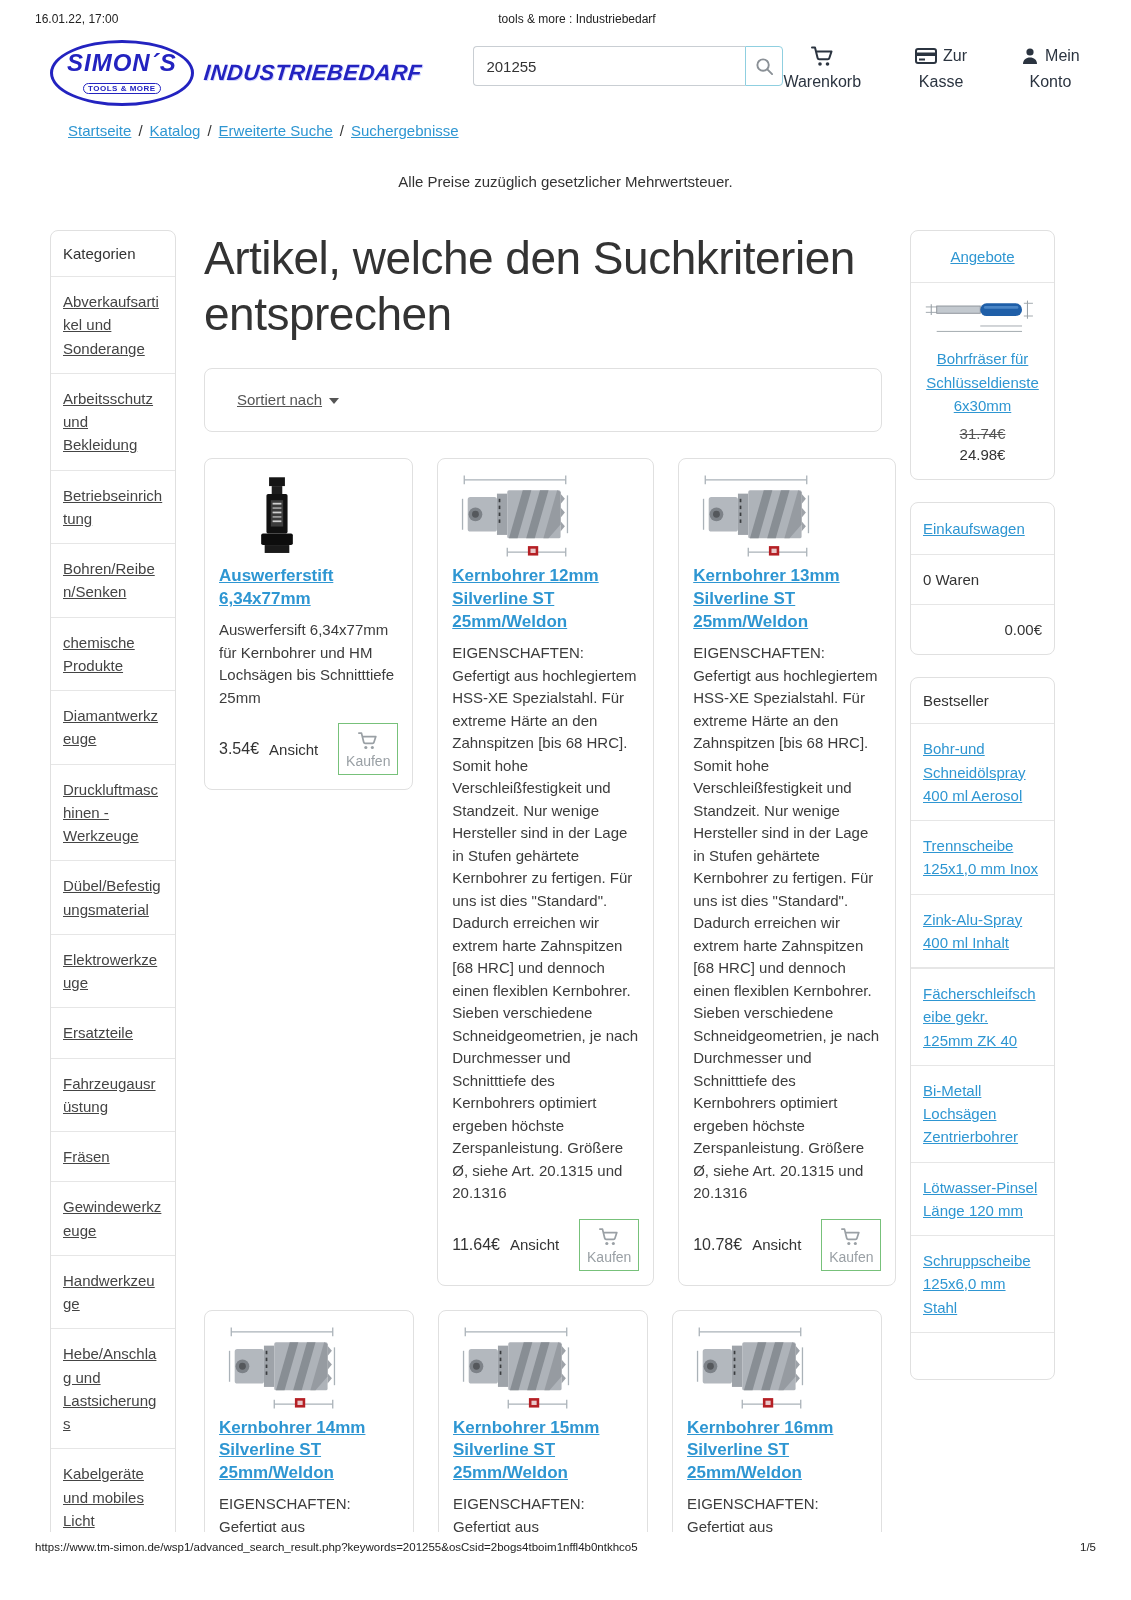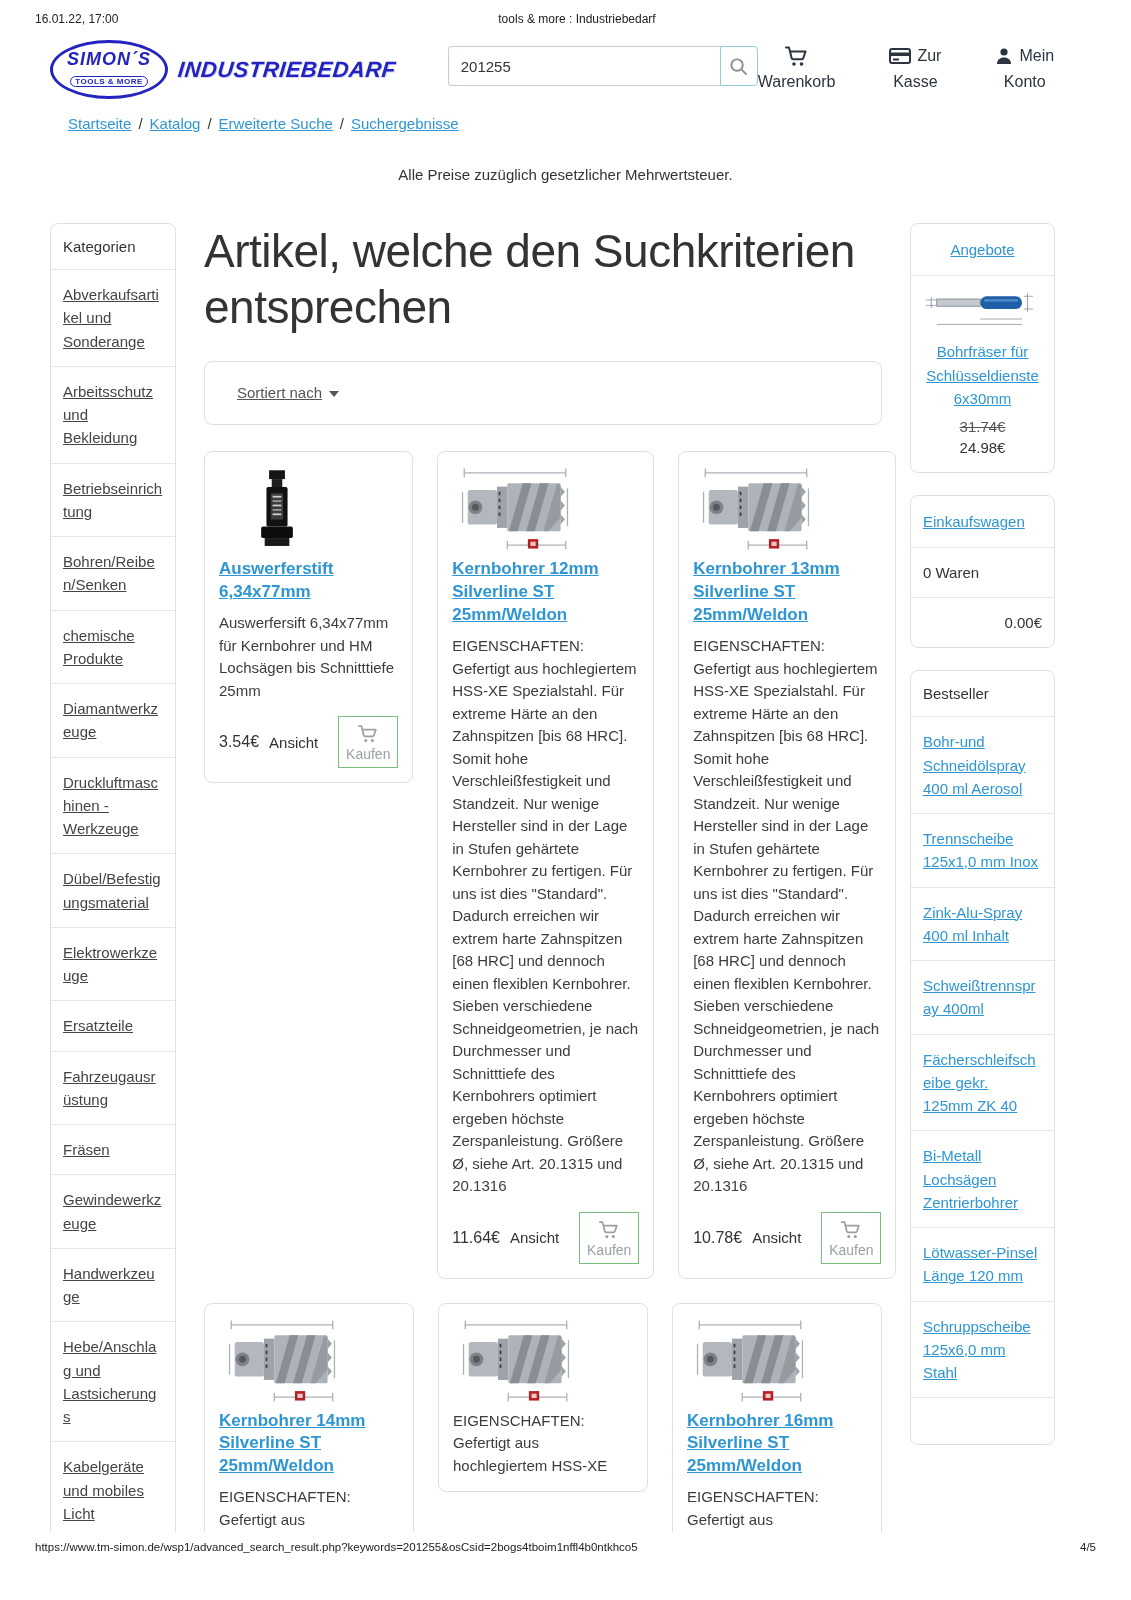--- a/index.html
+++ b/index.html
@@ -10,21 +10,21 @@
 
   
   .print-header { display:flex; justify-content:space-between; padding:12px 35px 0 35px; font-size:12px; color:#222; }
   .print-header .ph-mid { position:absolute; left:8px; right:0; text-align:center;padding-left:15px; }
   .print-header { position:relative; }
 
   
   .site-header { display:flex; align-items:flex-start; padding:14px 50px 0 50px; }
   .logo { display:flex; align-items:center; gap:10px; cursor:pointer; }
   .logo-oval { border:3px solid #2323c0; border-radius:50%; padding:6px 14px 8px 14px; text-align:center; color:#2323c0; }
-  .logo-name { font-size:18px; font-weight:bold; font-style:italic; letter-spacing:1px; white-space:nowrap; }
+  .logo-name { font-size:24px; font-weight:bold; font-style:italic; letter-spacing:1px; white-space:nowrap; }
   .logo-sub { font-size:8px; font-weight:bold; border:1px solid #2323c0; border-radius:8px; padding:0 4px; display:inline-block; margin-top:5px; letter-spacing:.5px; }
   .logo-brand { font-size:22px; font-weight:bold; font-style:italic; color:#2323c0; transform:skewX(-6deg); letter-spacing:.5px; white-space:nowrap; text-shadow:1px 1px 0 #cfd3ff; }
   .search { display:flex; margin-left:52px; margin-top:6px; }
   .search input { width:272px; height:40px; border:1px solid #c9ced3; border-right:none; border-radius:4px 0 0 4px; padding:0 12px; font-size:15px; color:#333; font-family:inherit; }
   .search button { width:38px; height:40px; background:#fff; border:1px solid #8fcfe0; border-radius:0 4px 4px 0; cursor:pointer; display:flex; align-items:center; justify-content:center; color:#8a9096; }
   .header-nav { display:flex; margin-left:auto; gap:54px; padding-right:28px; margin-top:4px; }
   .nav-item { text-align:center; font-size:16px; color:#2b3440; cursor:pointer; }
   .nav-item .row1 { display:flex; align-items:center; justify-content:center; gap:6px; height:24px; }
   .nav-item .row2 { margin-top:5px; }
   .nav-icon { color:#2b3440; }
@@ -381,20 +381,21 @@
           </div>
           <a class="title">Kernbohrer 14mm Silverline ST 25mm/Weldon</a>
           <div class="desc">EIGENSCHAFTEN: Gefertigt aus hochlegiertem HSS-XE</div>
         </div>
         <div class="card">
           <div class="img">
             <svg width="126" height="86" viewBox="0 0 130 100">
                   <use href="#svg-cutter"></use>
                 </svg>
           </div>
+          <a class="title">Kernbohrer 15mm Silverline ST 25mm/Weldon</a>
           <div class="desc">EIGENSCHAFTEN: Gefertigt aus hochlegiertem HSS-XE</div>
         </div>
         <div class="card">
           <div class="img">
             <svg width="126" height="86" viewBox="0 0 130 100">
                   <use href="#svg-cutter"></use>
                 </svg>
           </div>
           <a class="title">Kernbohrer 16mm Silverline ST 25mm/Weldon</a>
           <div class="desc">EIGENSCHAFTEN: Gefertigt aus hochlegiertem HSS-XE</div>
@@ -439,23 +440,20 @@
             </div>
         <div class="divider"></div>
         <div class="bs-item">
               <a>Trennscheibe 125x1,0 mm Inox</a>
             </div>
         <div class="divider"></div>
         <div class="bs-item">
               <a>Zink-Alu-Spray 400 ml Inhalt</a>
             </div>
         <div class="divider"></div>
-        <div class="bs-item">
-              <a>Schweißtrennspray 400ml</a>
-            </div>
         <div class="divider"></div>
         <div class="bs-item">
               <a>Fächerschleifscheibe gekr. 125mm ZK 40</a>
             </div>
         <div class="divider"></div>
         <div class="bs-item">
               <a>Bi-Metall Lochsägen Zentrierbohrer</a>
             </div>
         <div class="divider"></div>
         <div class="bs-item">
@@ -468,15 +466,15 @@
         <div class="divider"></div>
         <div class="bs-empty"></div>
       </div>
 
     </aside>
   </div>
 </div>
 
 <div class="print-footer">
   <span>https://www.tm-simon.de/wsp1/advanced_search_result.php?keywords=201255&amp;osCsid=2bogs4tboim1nffl4b0ntkhco5</span>
-  <span>4/5</span>
+  <span>1/5</span>
 </div>
 </div>
 
 </body></html>

